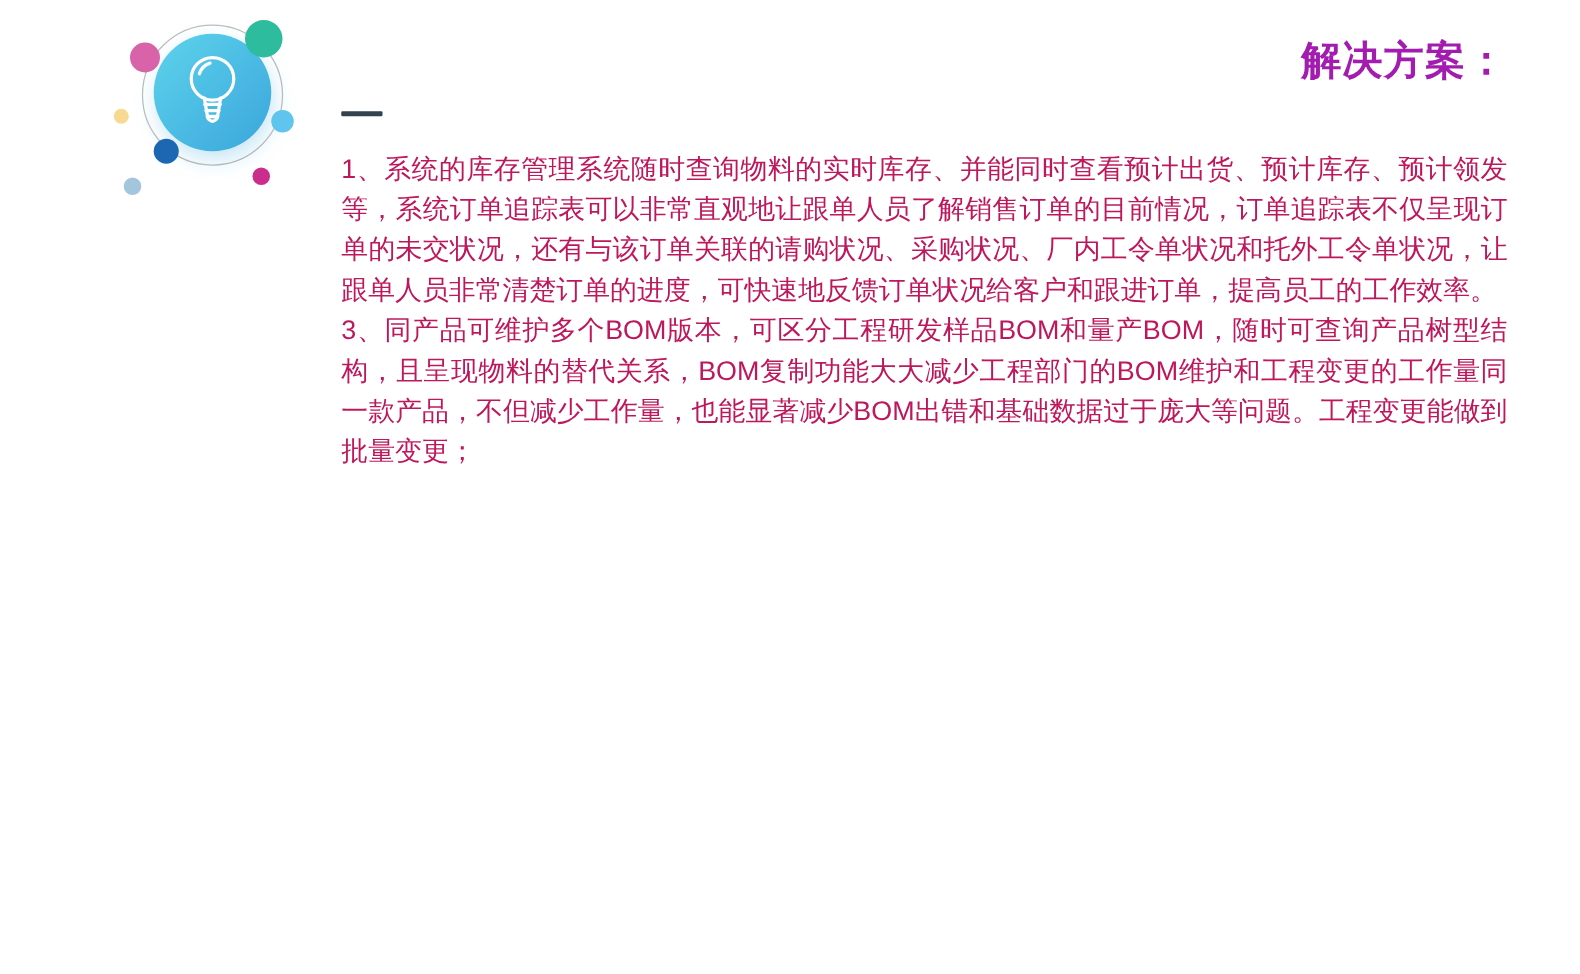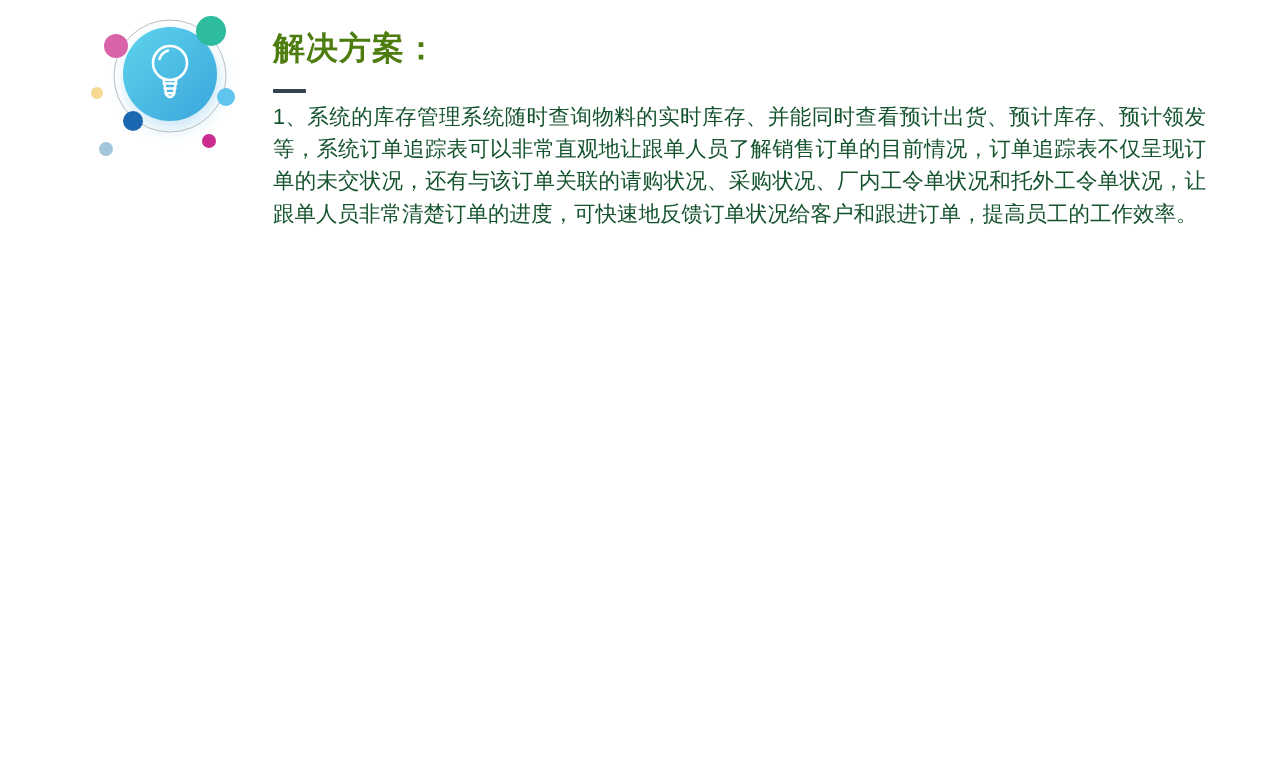--- a/index.html
+++ b/index.html
@@ -6,27 +6,27 @@
   body {
     width:1264px; height:779px;
     background:#ffffff;
     font-family:"Liberation Sans","DejaVu Sans",sans-serif;
     position:relative;
     overflow:hidden;
   }
   .icon-cluster { position:absolute; left:85px; top:5px; width:160px; height:165px; }
   .content { position:absolute; left:273px; top:30px; width:933px; }
   .title {
-    margin:0; font-size:32px; font-weight:800; color:#4d7c0f;
-    line-height:1.15; letter-spacing:1px;
+    margin:0; font-size:32px; font-weight:800; color:#a21caf;
+    line-height:1.15; letter-spacing:1px;text-align:right;
   }
   .dash { width:33px; height:4px; margin-top:22px; border-radius:1px; }
   .body-text {
-    margin-top:8px; font-size:21.5px; line-height:32.35px;
-    color:#14532d; text-align:justify; text-justify:inter-character;
+    margin-top:26px; font-size:21.5px; line-height:32.35px;
+    color:#be185d; text-align:justify; text-justify:inter-character;
   }
   .body-text p { margin:0; }
 </style>
 </head>
 <body>
 
 <div class="icon-cluster">
   <svg width="160" height="165" viewBox="0 0 160 165" aria-hidden="true">
     <defs>
       <linearGradient id="bulbGrad" x1="0%" y1="0%" x2="100%" y2="100%">
@@ -60,14 +60,15 @@
     <circle cx="124" cy="136" r="7" fill="#cb2d8e"></circle>
     <circle cx="21" cy="144" r="7" fill="#a3c6dc"></circle>
   </svg>
 </div>
 
 <div class="content">
   <h1 class="title">解决方案：</h1>
   <div class="dash" style="background: rgb(51, 66, 79);"></div>
   <div class="body-text">
     <p>1、系统的库存管理系统随时查询物料的实时库存、并能同时查看预计出货、预计库存、预计领发等，系统订单追踪表可以非常直观地让跟单人员了解销售订单的目前情况，订单追踪表不仅呈现订单的未交状况，还有与该订单关联的请购状况、采购状况、厂内工令单状况和托外工令单状况，让跟单人员非常清楚订单的进度，可快速地反馈订单状况给客户和跟进订单，提高员工的工作效率。</p>
+    <p>3、同产品可维护多个BOM版本，可区分工程研发样品BOM和量产BOM，随时可查询产品树型结构，且呈现物料的替代关系，BOM复制功能大大减少工程部门的BOM维护和工程变更的工作量同一款产品，不但减少工作量，也能显著减少BOM出错和基础数据过于庞大等问题。工程变更能做到批量变更；</p>
   </div>
 </div>
 
 </body></html>

